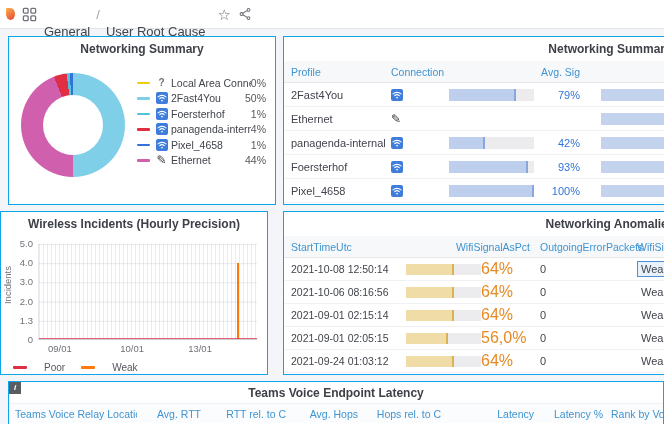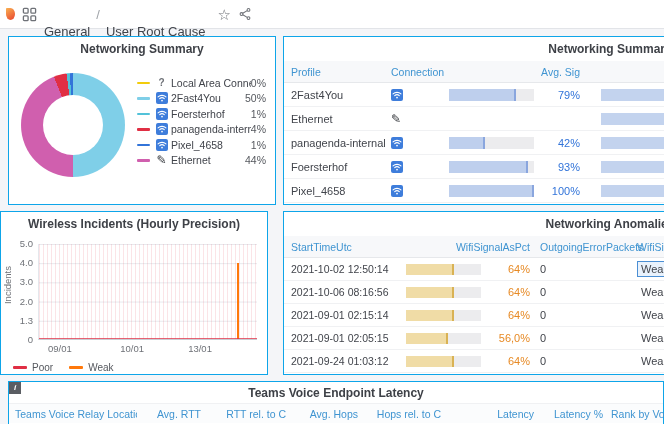--- a/index.html
+++ b/index.html
@@ -85,21 +85,21 @@
   .fill { display: block; height: 100%; background: #becfed; border-right: 2px solid #8aa6de; }
   .sigval { flex: 1; text-align: right; padding-right: 6px; color: #3274d9; }
   .track2 { width: 330px; height: 12px; background: #ececee; }
   .fill2 { display: block; height: 100%; width: 96%; background: #c3d3ee; border-right: 2px solid #8aa6de; }
 
   
   .a1 { width: 115px; padding-left: 7px; font-size: 10.5px; white-space: nowrap; overflow: hidden; }
   .a2 { width: 137px; display: flex; align-items: center; }
   .a2 .track { width: 75px; height: 11px; margin-left: 7px; }
   .a2 .fill { background: #f0dca6; border-right: 2px solid #d9b254; }
-  .pctval { flex: 1; text-align: right; padding-right: 6px; color: #e78a25; font-size: 11px; }
+  .pctval { flex: 1; padding-right: 6px; color: #e78a25; font-size: 16px; }
   .a3 { width: 95px; padding-left: 4px; }
   .a4 { flex: 1; padding-left: 6px; min-width: 0; }
   .ha2 { text-align: right; padding-right: 6px; display: block; }
   .ha3 { overflow: visible; }
   .qcell { display: inline-block; min-width: 44px; padding: 2px 4px; }
   .qcell.selected { box-shadow: inset 0 0 0 1px #4b8fd4; background: #e9f2fc; }
 
   
   .chart-area { position: relative; height: 120px; }
   .ylab {
@@ -117,21 +117,21 @@
     background-image:
       repeating-linear-gradient(90deg, rgba(224,47,68,.13) 0 1px, transparent 1px 4px),
       linear-gradient(to bottom, #e7e9ed 1px, transparent 1px);
     background-size: 100% 100%, 100% 19.2px;
   }
   .spike { position: absolute; bottom: 0; width: 2px; background: #ff780a; }
   .baseline { position: absolute; left: 0; right: 0; bottom: 0; height: 1px; background: rgba(224,47,68,.75); }
   .xticks { position: absolute; left: 37px; right: 10px; top: 107px; height: 12px; }
   .xtick { position: absolute; transform: translateX(-50%); font-size: 9.5px; color: #6e7177; }
   .chart-legend { display: flex; gap: 16px; padding: 6px 0 0 12px; font-size: 10px; color: #55585e; }
-  .cl-item { display: flex; align-items: center; gap: 5px; cursor: pointer; }
+  .cl-item { display: flex; align-items: center; gap: 17px; cursor: pointer; }
   .cl-dash { width: 14px; height: 2.5px; border-radius: 1px; display: inline-block; }
 
   
   .info-corner {
     position: absolute; top: 0; left: 0; width: 12px; height: 12px;
     background: #5a5d63; color: #fff; font-size: 8px; font-style: italic;
     font-weight: bold; text-align: center; line-height: 12px; cursor: pointer;
   }
   .p-lat .ptitle { height: 21px; line-height: 22px; }
   .lat-cols {
@@ -452,21 +452,21 @@
   <h2 class="ptitle">Networking Anomalies</h2>
   <div class="thead">
     <span class="a1">StartTimeUtc</span>
     <span class="a2 ha2">WifiSignalAsPct</span>
     <span class="a3 ha3">OutgoingErrorPackets</span>
     <span class="a4">WifiSignalA</span>
   </div>
   <div>
 
       <div class="trow trow2">
-        <span class="a1">2021-10-02 12:50:14</span>
+        <span class="a1">2021-10-08 12:50:14</span>
         <span class="a2">
           <span class="track">
             <span class="fill" style="width: 64%;"></span>
           </span>
           <span class="pctval">64%</span>
         </span>
         <span class="a3">0</span>
         <span class="a4">
           <span class="qcell selected">Weak</span>
         </span>

